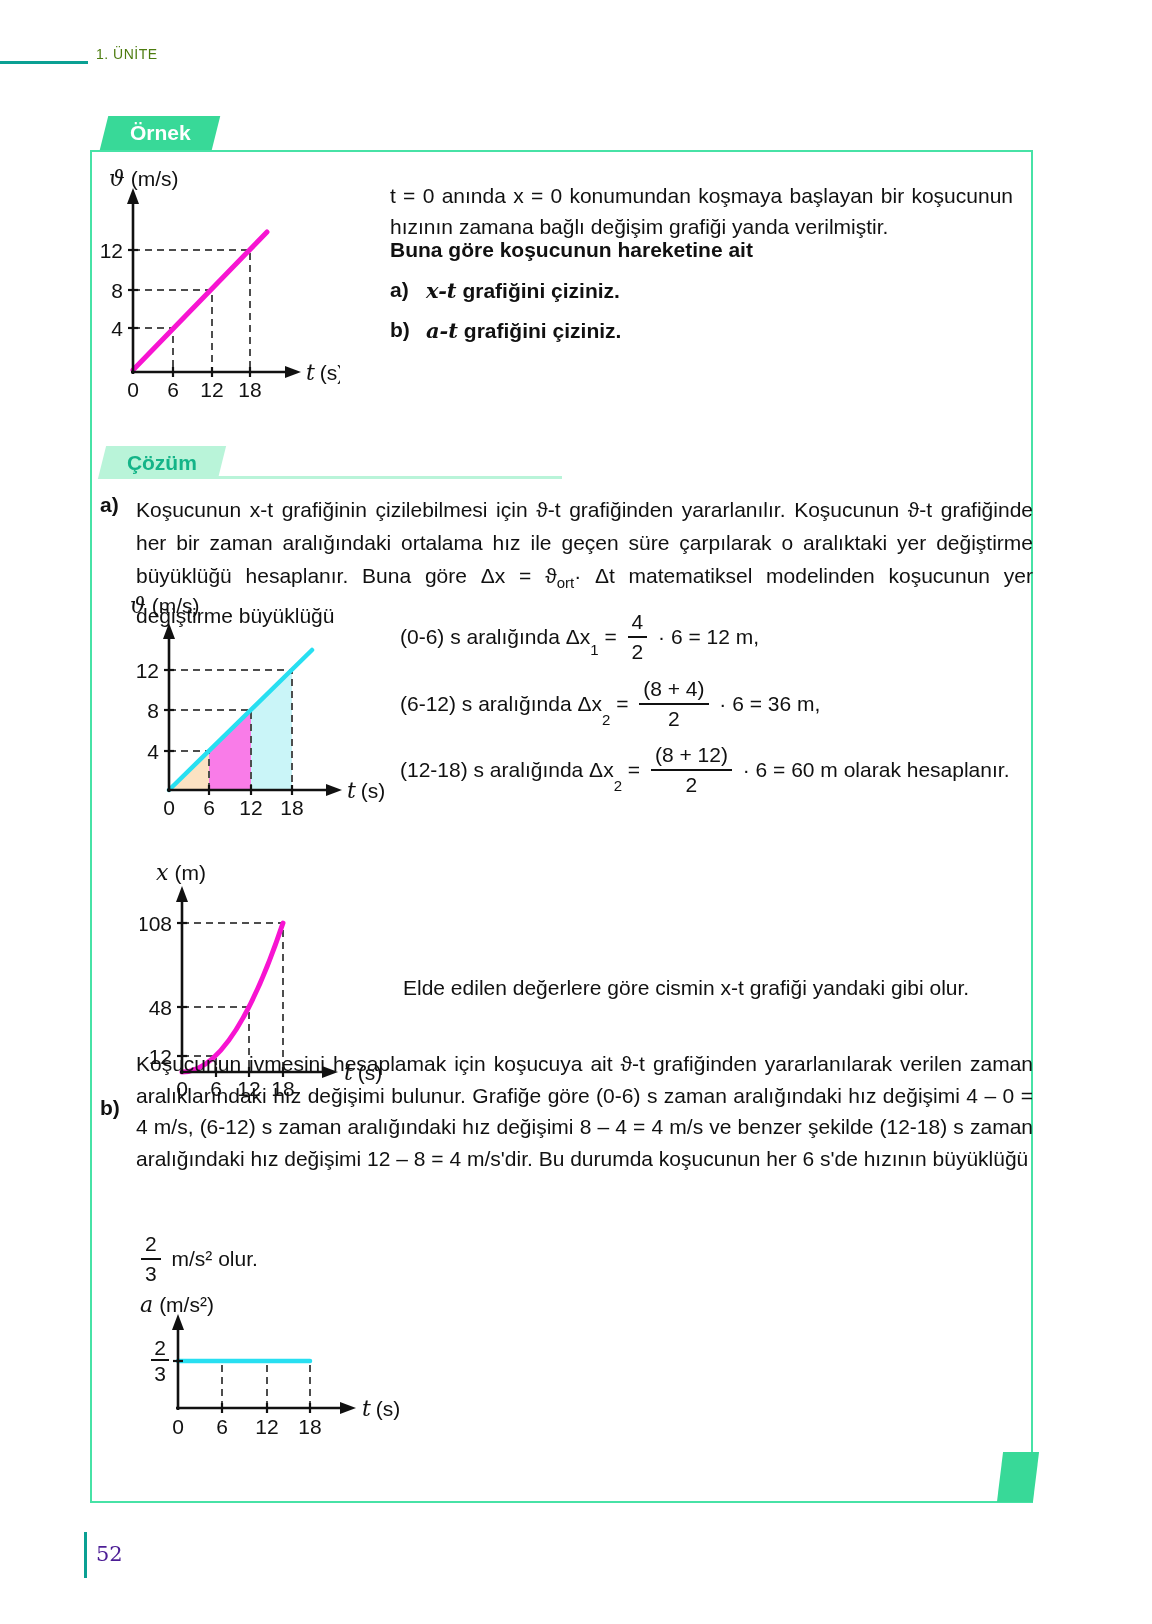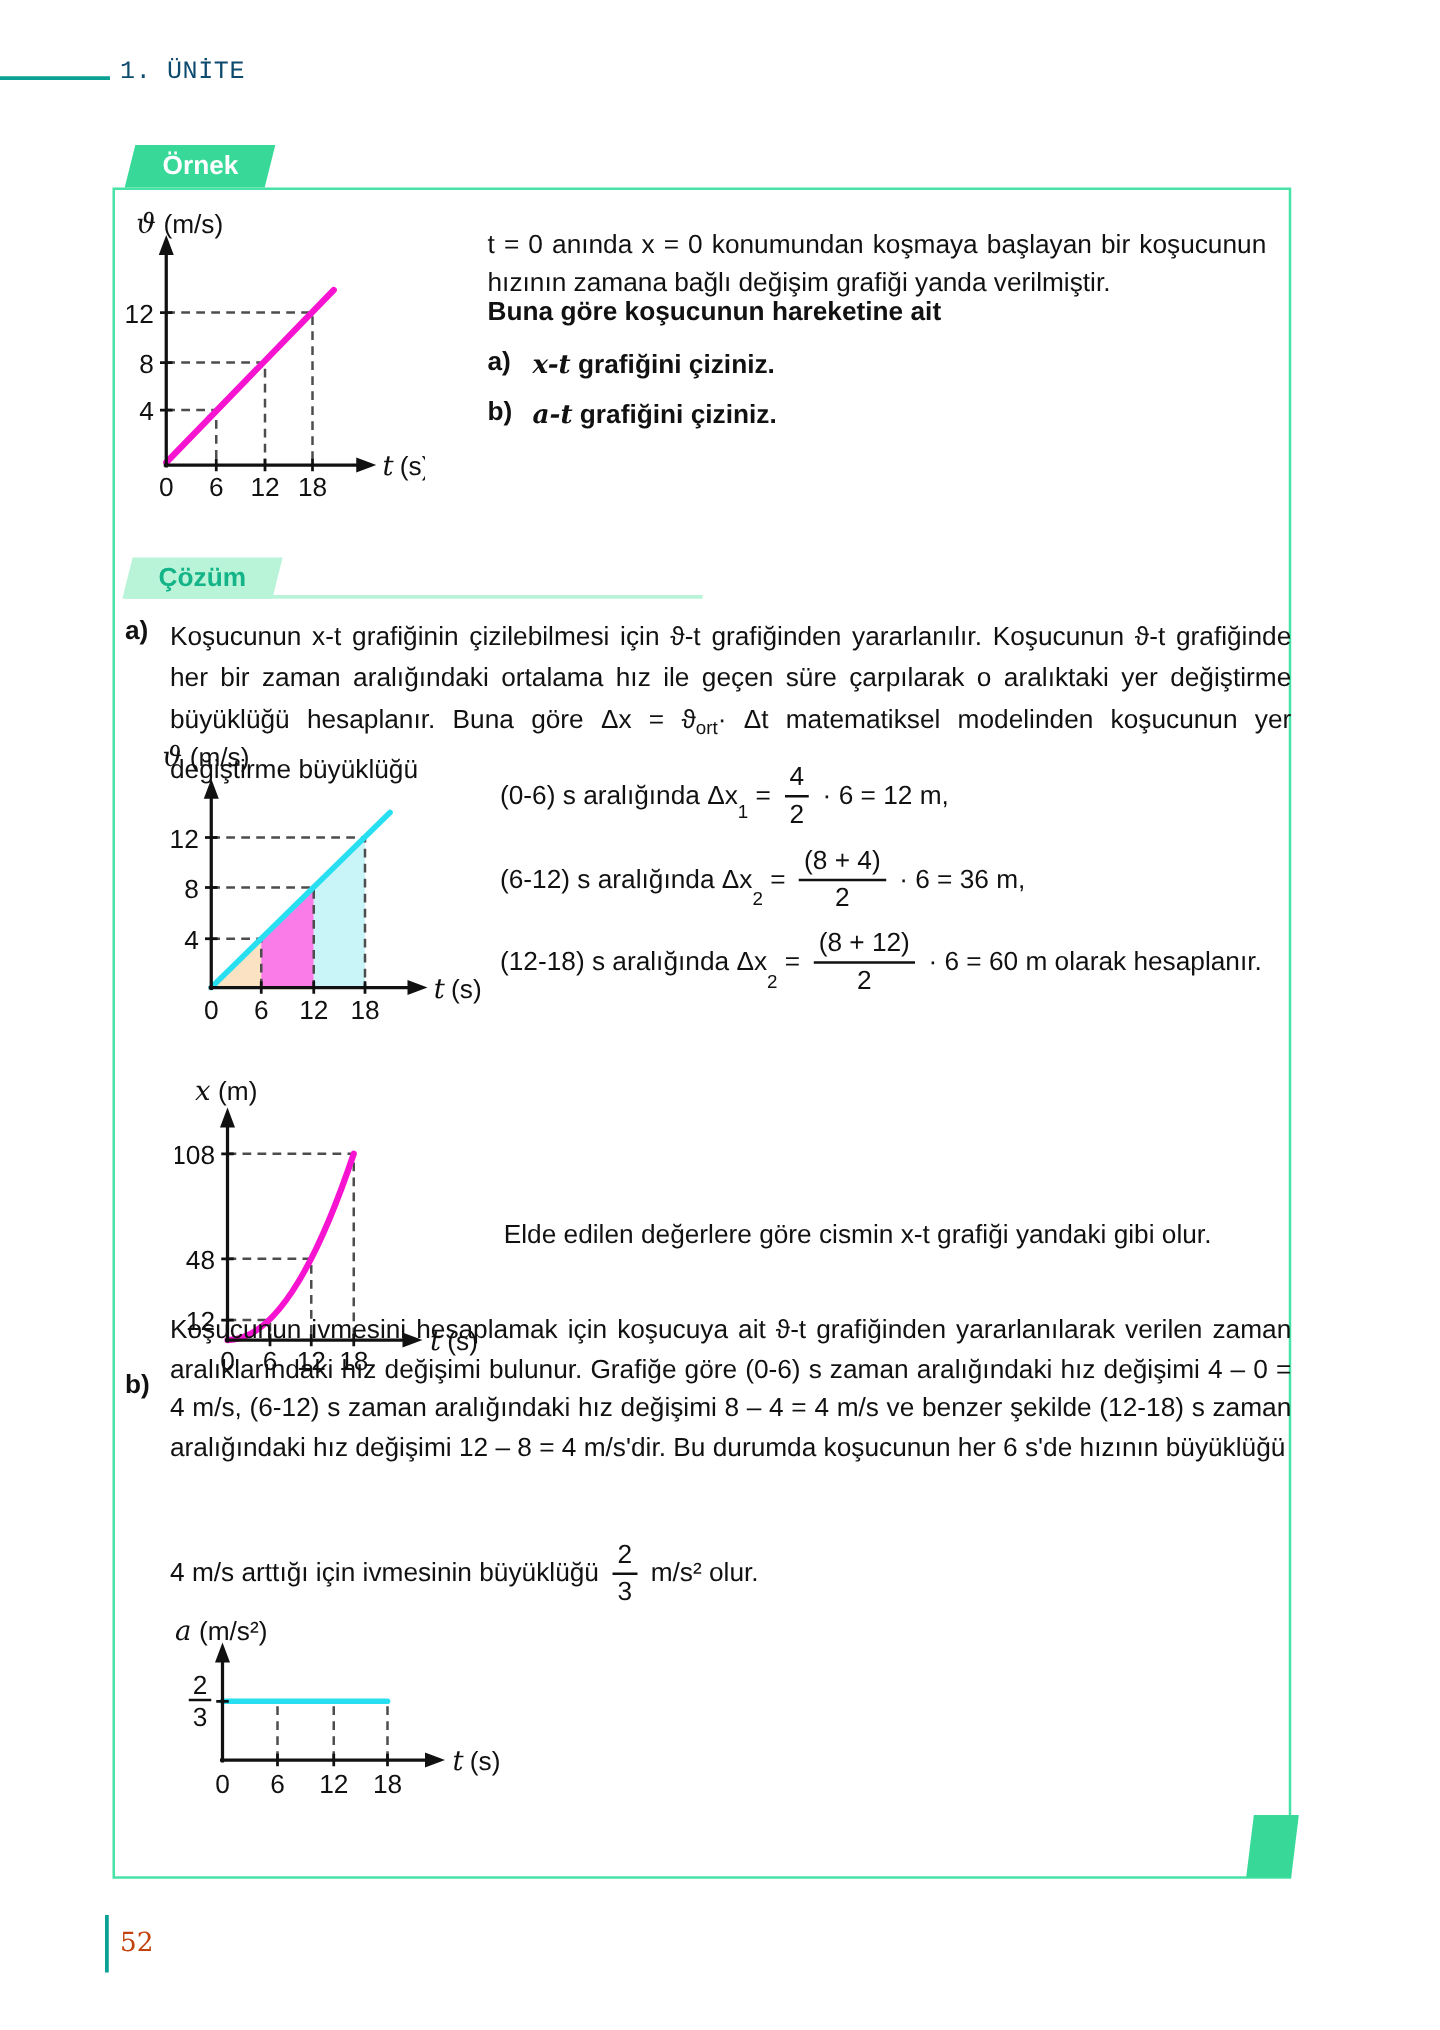--- a/index.html
+++ b/index.html
@@ -4,21 +4,21 @@
 <style>
   html,body { margin:0; padding:0; background:#ffffff; }
   .page {
     position:relative; width:1152px; height:1624px; background:#ffffff;
     font-family:"Liberation Sans",sans-serif; color:#111; overflow:hidden;
   }
   .abs { position:absolute; }
 
   
   .header-rule { left:0; top:61px; width:88px; height:3px; background:#0aa093; }
-  .unit-label { left:96px; top:46px; font-family:Liberation Mono, monospace; font-size:20px; color:#0c4a6e; letter-spacing:0.5px; }
+  .unit-label { left:96px; top:46px; font-family:Liberation Sans, sans-serif; font-size:14px; color:#4d7c0f; letter-spacing:0.5px; }
 
   
   .ornek-tab {
     left:104px; top:116px; width:112px; height:34px; background:#38d998;
     transform:skewX(-14deg); display:flex; align-items:center; justify-content:center;
   }
   .ornek-tab span { transform:skewX(14deg); color:#fff; font-weight:bold; font-size:21px; }
   .cozum-tab {
     left:102px; top:446px; width:120px; height:33px; background:#b9f4d9;
     transform:skewX(-14deg); display:flex; align-items:center; justify-content:center;
@@ -57,21 +57,21 @@
   .xt-note { left:403px; top:948px; width:612px; font-size:21px;margin-top:28px; }
 
   .sol-b-marker { left:100px; top:1096px; }
   .sol-b-text { left:136px; top:1048px; width:897px; line-height:31.5px; }
   .b-frac-line { left:136px; top:1228px; height:62px; display:flex; align-items:center; font-size:21px; white-space:pre; }
 
   .at-note { left:430px; top:1336px; width:588px; font-size:21px; line-height:32px; }
 
   
   .footer-rule { left:84px; top:1532px; width:3px; height:46px; background:#0aa093; }
-  .page-number { left:96px; top:1542px; font-family:"DejaVu Serif",serif; font-size:21px; color:#c2410c; }
+  .page-number { left:96px; top:1542px; font-family:"DejaVu Serif",serif; font-size:21px; color:#4c1d95; }
 
   
   svg text { font-family:"Liberation Sans",sans-serif; font-size:21px; fill:#111; }
   svg .glabel { font-size:21px; }
   svg .mvar { font-family:"DejaVu Serif",serif; font-style:italic; font-size:22px; }
   .axis { stroke:#111; stroke-width:2.6; }
   .tick { stroke:#111; stroke-width:2.2; }
   .axhead { fill:#111; }
   .dash { stroke:#4d4d4d; stroke-width:2; fill:none; stroke-dasharray:7 5; }
   .vline-magenta { stroke:#f714d1; stroke-width:5; stroke-linecap:round; }
@@ -205,21 +205,20 @@
     <text x="109" y="256" text-anchor="middle">12</text>
     <text x="143" y="256" text-anchor="middle">18</text>
     <text x="204" y="240"><tspan class="mvar">t</tspan><tspan dx="5">(s)</tspan></text>
   </svg>
 
   <div class="abs xt-note">Elde edilen değerlere göre cismin x-t grafiği yandaki gibi olur.</div>
 
   <div class="abs sol-marker sol-b-marker">b)</div>
   <div class="abs body-text sol-b-text">Koşucunun ivmesini hesaplamak için koşucuya ait ϑ-t grafiğinden yararlanılarak verilen zaman aralıklarındaki hız değişimi bulunur. Grafiğe göre (0-6) s zaman aralığındaki hız değişimi 4 – 0 = 4 m/s, (6-12) s zaman aralığındaki hız değişimi 8 – 4 = 4 m/s ve benzer şekilde (12-18) s zaman aralığındaki hız değişimi 12 – 8 = 4 m/s'dir. Bu durumda koşucunun her 6 s'de hızının büyüklüğü</div>
   <div class="abs b-frac-line">
-    <span>4 m/s arttığı için ivmesinin büyüklüğü </span>
     <span class="frac"><span class="num">2</span><span class="den">3</span></span>
     <span> m/s² olur.</span>
   </div>
 
   <svg class="abs" style="left:130px;top:1288px" width="272" height="168">
     <line class="dash" x1="92" y1="120" x2="92" y2="75"></line>
     <line class="dash" x1="137" y1="120" x2="137" y2="75"></line>
     <line class="dash" x1="180" y1="120" x2="180" y2="75"></line>
     <line class="line-cyan" x1="48" y1="73" x2="180" y2="73"></line>
     <line class="axis" x1="48" y1="122" x2="48" y2="40"></line>

